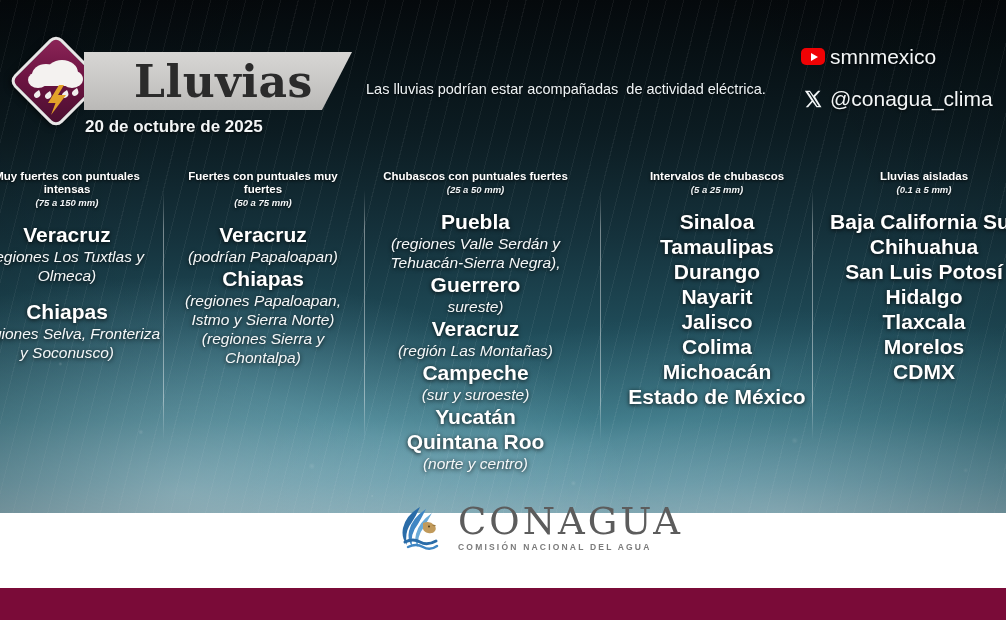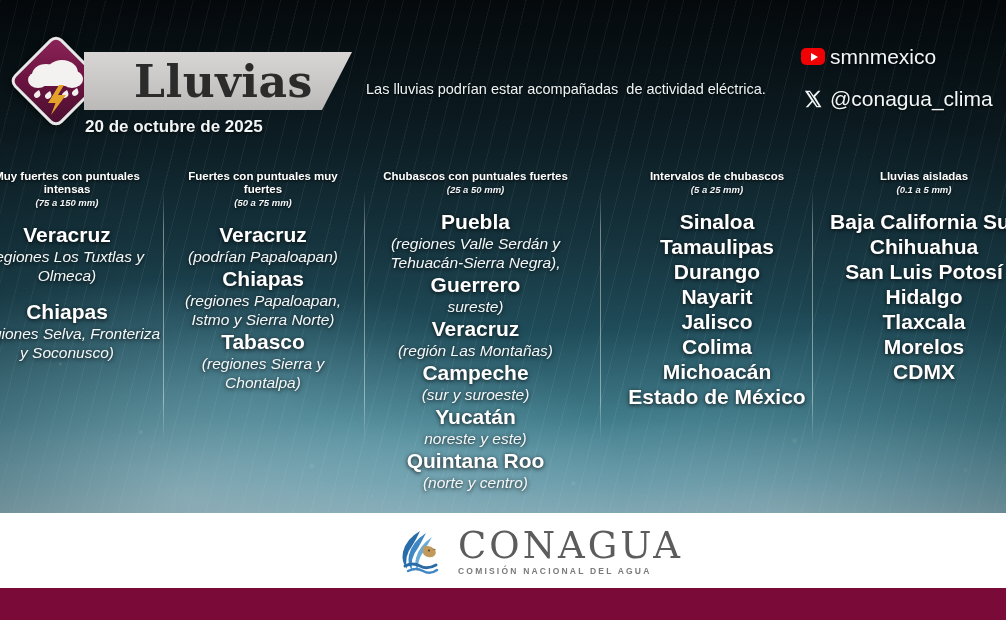--- a/index.html
+++ b/index.html
@@ -120,21 +120,21 @@
     text-shadow:0 1px 4px rgba(0,0,0,.85);
   }
   .gap { height:14px; }
   .divider {
     position:absolute; top:20px; width:1px; height:250px;
     background:linear-gradient(to bottom, rgba(255,255,255,0) 0%, rgba(255,255,255,0.42) 16%, rgba(255,255,255,0.42) 84%, rgba(255,255,255,0) 100%);
   }
 
   
   .footer-white { position:absolute; left:0; top:513px; width:1006px; height:75px; background:#fff; }
-  .logo-wrap { position:absolute; left:396px; top:524px; height:54px; display:flex; align-items:center; }
+  .logo-wrap { position:absolute; left:396px; top:500px; height:54px; display:flex; align-items:center; }
   .logo-text { margin-left:10px; }
   .logo-main {
     font-family:"DejaVu Serif","Liberation Serif", serif;
     font-size:37px; font-weight:400; letter-spacing:3px; color:#5c5c5c; line-height:38px;
   }
   .logo-sub {
     font-size:8.5px; letter-spacing:2.2px; color:#7b7b7b; font-weight:700; margin-top:1px;
   }
   .footer-bar { position:absolute; left:0; top:588px; width:1006px; height:32px; background:#7a0b38; }
 </style>
@@ -209,41 +209,39 @@
     <div class="divider" style="left:163px;"></div>
 
     <div class="col" style="left:173px; width:180px;">
       <div class="col-head">Fuertes con puntuales muy fuertes</div>
       <div class="col-range">(50 a 75 mm)</div>
       <div class="col-body">
         <div class="state">Veracruz</div>
         <div class="region">(podrían Papaloapan)</div>
         <div class="state">Chiapas</div>
         <div class="region">(regiones Papaloapan, Istmo y Sierra Norte)</div>
-        <div class="state">Tabasco</div>
         <div class="region">(regiones Sierra y Chontalpa)</div>
       </div>
     </div>
 
     <div class="divider" style="left:364px;"></div>
 
     <div class="col" style="left:374px; width:203px;">
       <div class="col-head">Chubascos con puntuales fuertes</div>
       <div class="col-range">(25 a 50 mm)</div>
       <div class="col-body">
         <div class="state">Puebla</div>
         <div class="region">(regiones Valle Serdán y Tehuacán-Sierra Negra),</div>
         <div class="state">Guerrero</div>
         <div class="region">sureste)</div>
         <div class="state">Veracruz</div>
         <div class="region">(región Las Montañas)</div>
         <div class="state">Campeche</div>
         <div class="region">(sur y suroeste)</div>
         <div class="state">Yucatán</div>
-        <div class="region">noreste y este)</div>
         <div class="state">Quintana Roo</div>
         <div class="region">(norte y centro)</div>
       </div>
     </div>
 
     <div class="divider" style="left:600px;"></div>
 
     <div class="col" style="left:621px; width:192px;">
       <div class="col-head">Intervalos de chubascos</div>
       <div class="col-range">(5 a 25 mm)</div>

